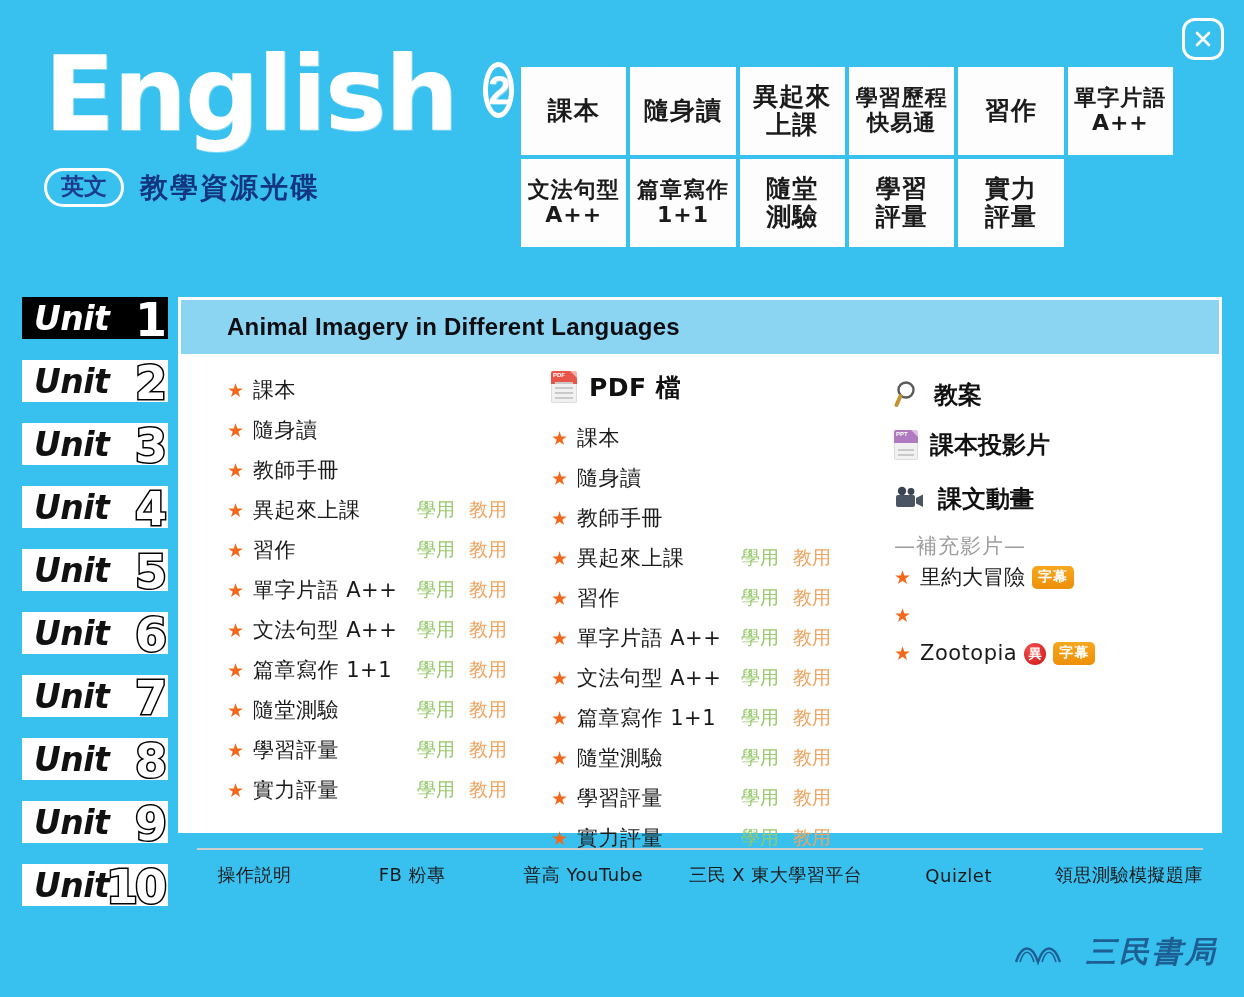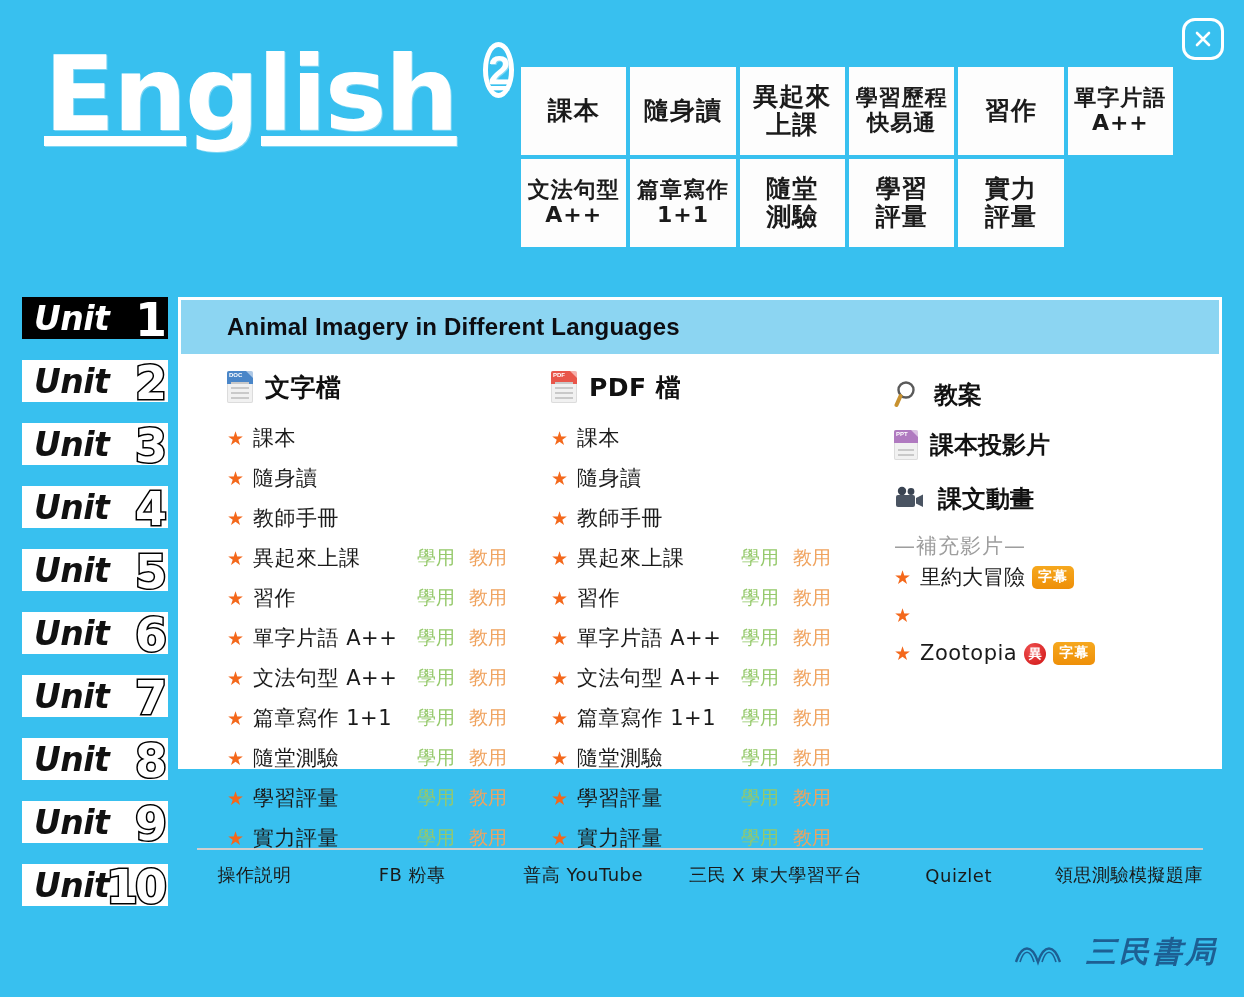--- a/index.html
+++ b/index.html
@@ -20,23 +20,22 @@
     display: flex; align-items: center; justify-content: center;
   }
   #close-btn svg { display:block; }
 
   
   #brand { position: absolute; left: 44px; top: 42px; width: 470px; }
   #brand-title {
     font-family: "DejaVu Sans", sans-serif;
     font-size: 104px; font-weight: 700; color: #ffffff;
     line-height: 1; letter-spacing: -2px;
-    display: flex; align-items: flex-start; gap: 20px;
+    display: flex; align-items: center; gap: 20px;
     text-shadow: 1px 1px 0 rgba(255,255,255,.35);
-    text-decoration: underline;
   }
   #brand-num {
     display:inline-flex; align-items:center; justify-content:center;
     width: 56px; height: 56px; border: 5px solid #ffffff;
     border-radius: 50%; font-size: 40px; font-weight: 700;
     color: #fff; margin-bottom: 8px; margin-left: 6px;
     font-family: "Liberation Sans", sans-serif;
   }
   #brand-sub { margin-top: 22px; display:flex; align-items:center; gap: 16px; }
   #brand-badge {
@@ -94,21 +93,21 @@
     color: #ffffff;
     -webkit-text-stroke: 3px #000;
     paint-order: stroke fill;
     letter-spacing: -3px;
   }
   .unit-btn.active .unit-num { color: #fff; -webkit-text-stroke: 0; }
 
   
   #panel {
     position: absolute; left: 178px; top: 297px;
-    width: 1044px; height: 472px;
+    width: 1044px; height: 536px;
     background: #ffffff;
     border: 3px solid #ffffff;
   }
   #panel-header {
     background: #8cd5f2;
     height: 54px;
     display: flex; align-items: center;
     padding-left: 46px;
   }
   #panel-title {
@@ -232,20 +231,24 @@
 <div id="close-btn">
   <svg width="20" height="20" viewBox="0 0 20 20">
     <path d="M4 4 L16 16 M16 4 L4 16" stroke="#ffffff" stroke-width="2.6" stroke-linecap="round"></path>
   </svg>
 </div>
 
 <div id="brand">
   <div id="brand-title">
     <span>English</span>
     <span id="brand-num">2</span>
+  </div>
+  <div id="brand-sub">
+    <span id="brand-badge">英文</span>
+    <span id="brand-sub-text">教學資源光碟</span>
   </div>
 </div>
 
 <div id="topmenu">
     <div class="topmenu-btn">課本</div>
     <div class="topmenu-btn">隨身讀</div>
     <div class="topmenu-btn">異起來
 上課</div>
     <div class="topmenu-btn sm">學習歷程
 快易通</div>
@@ -309,34 +312,20 @@
 
 <div id="panel">
 
   <div id="panel-header">
     <span id="panel-title">Animal Imagery in Different Languages</span>
   </div>
 
   <div id="panel-body">
 
     <div class="col col1">
-      <div class="col-head">
-        <span class="doc-icon word">
-          <span class="page"></span>
-            <span class="band"></span>
-            <span class="tag">DOC</span>
-          <span class="lines">
-              <i></i>
-              <i></i>
-              <i></i>
-              <i></i>
-            </span>
-        </span>
-        <span class="col-head-text">文字檔</span>
-      </div>
       <div class="rows">
           <div class="row">
             <span class="star">★</span>
             <span class="row-label">課本</span>
           </div>
           <div class="row">
             <span class="star">★</span>
             <span class="row-label">隨身讀</span>
           </div>
           <div class="row">

